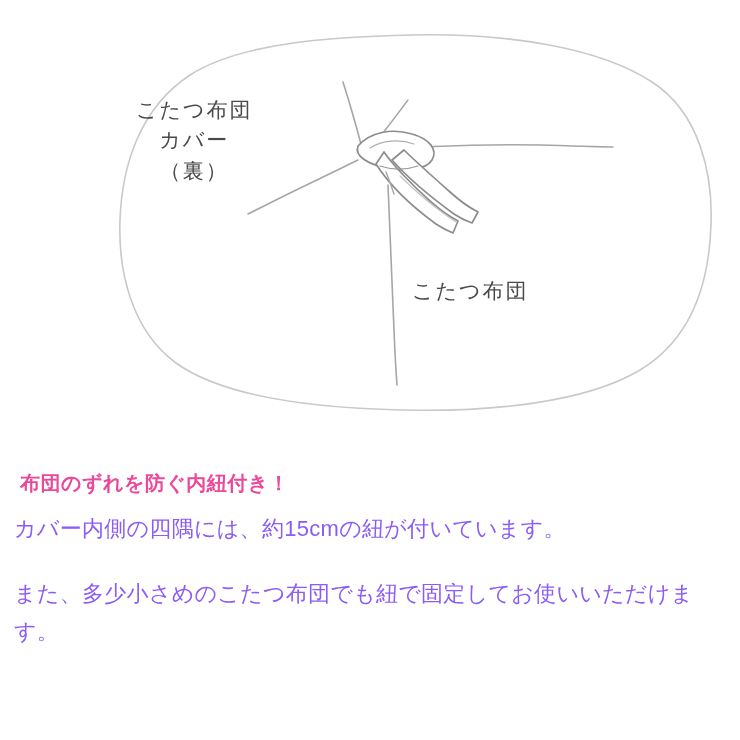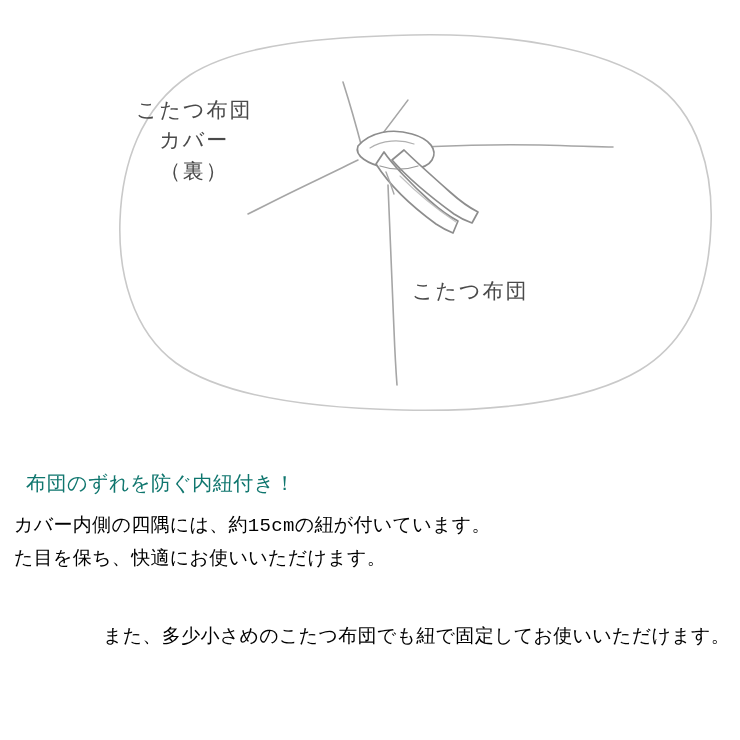--- a/index.html
+++ b/index.html
@@ -51,37 +51,35 @@
   }
   
   .text-block {
     position: absolute;
     left: 14px;
     top: 470px;
     width: 716px;
   }
   .heading {
     font-size: 20px;
-    font-weight: normal;
+    font-weight: bold;
     letter-spacing: 0.5px;
-    color: #0f766e;
-    margin: 0 0 14px 12px;
+    color: #ec4899;
+    margin: 0 0 14px 6px;
     line-height: 1.3;
   }
   .para {
-    font-size: 19px;
+    font-size: 22px;
     letter-spacing: 0.3px;
-    color: #000000;
+    color: #8b5cf6;
     line-height: 1.75;
     margin: 0;
-    font-family: Liberation Mono, monospace;
   }
   .para.second {
-    margin-top: 44px;
-    text-align: right;
+    margin-top: 26px;
   }
   .para .line {
     display: block;
   }
 </style>
 </head>
 <body>
 
 <div class="page">
 
@@ -138,21 +136,20 @@
 カバー
 （裏）</div>
     <div class="ill-label" id="label-futon">こたつ布団</div>
   </div>
 
   <div class="text-block">
     <h2 class="heading">布団のずれを防ぐ内紐付き！</h2>
 
     <p class="para">
       <span class="line">カバー内側の四隅には、約15cmの紐が付いています。</span>
-      <span class="line">た目を保ち、快適にお使いいただけます。</span>
     </p>
 
     <p class="para second">
       <span class="line">また、多少小さめのこたつ布団でも紐で固定してお使いいただけます。</span>
     </p>
   </div>
 
 </div>
 
 </body></html>

